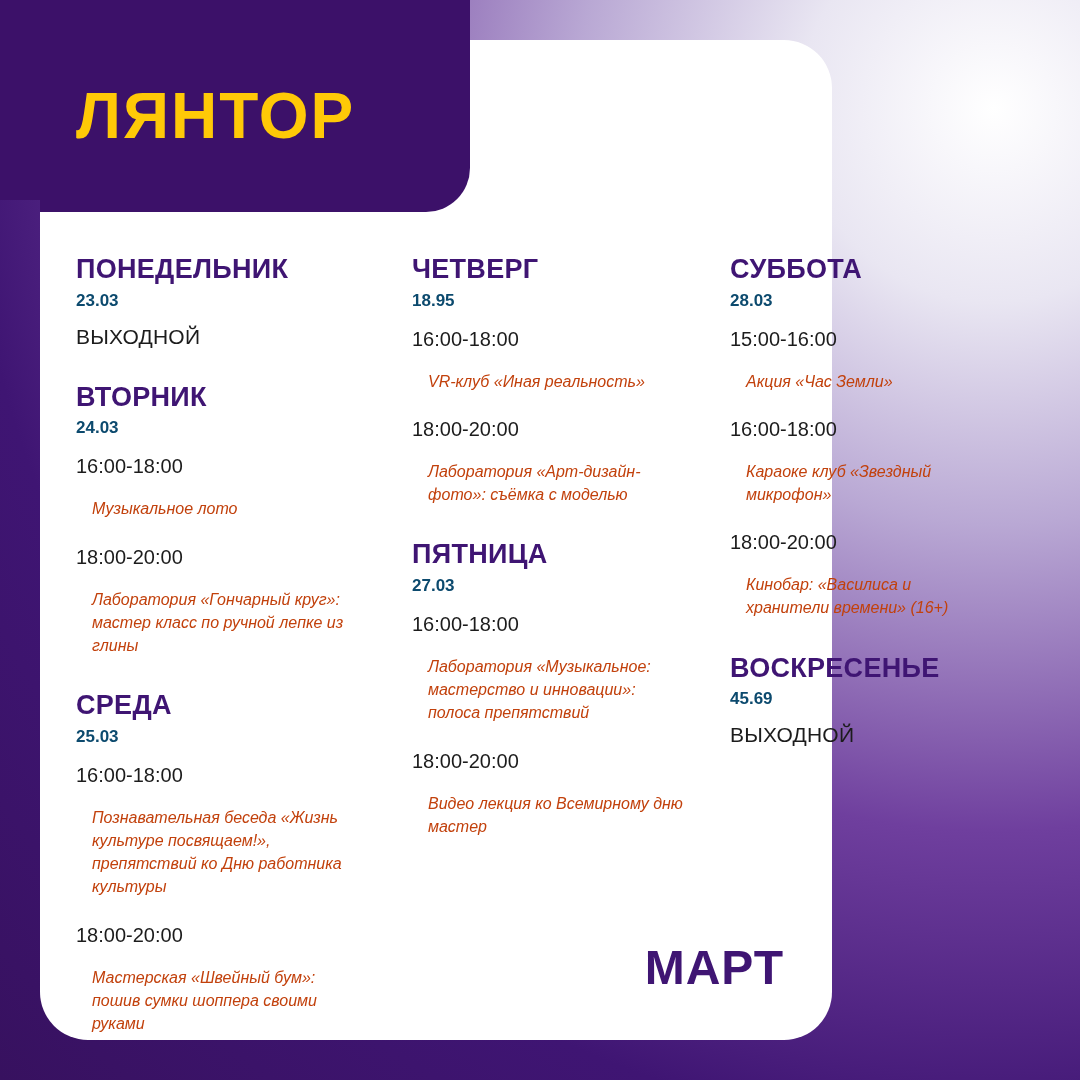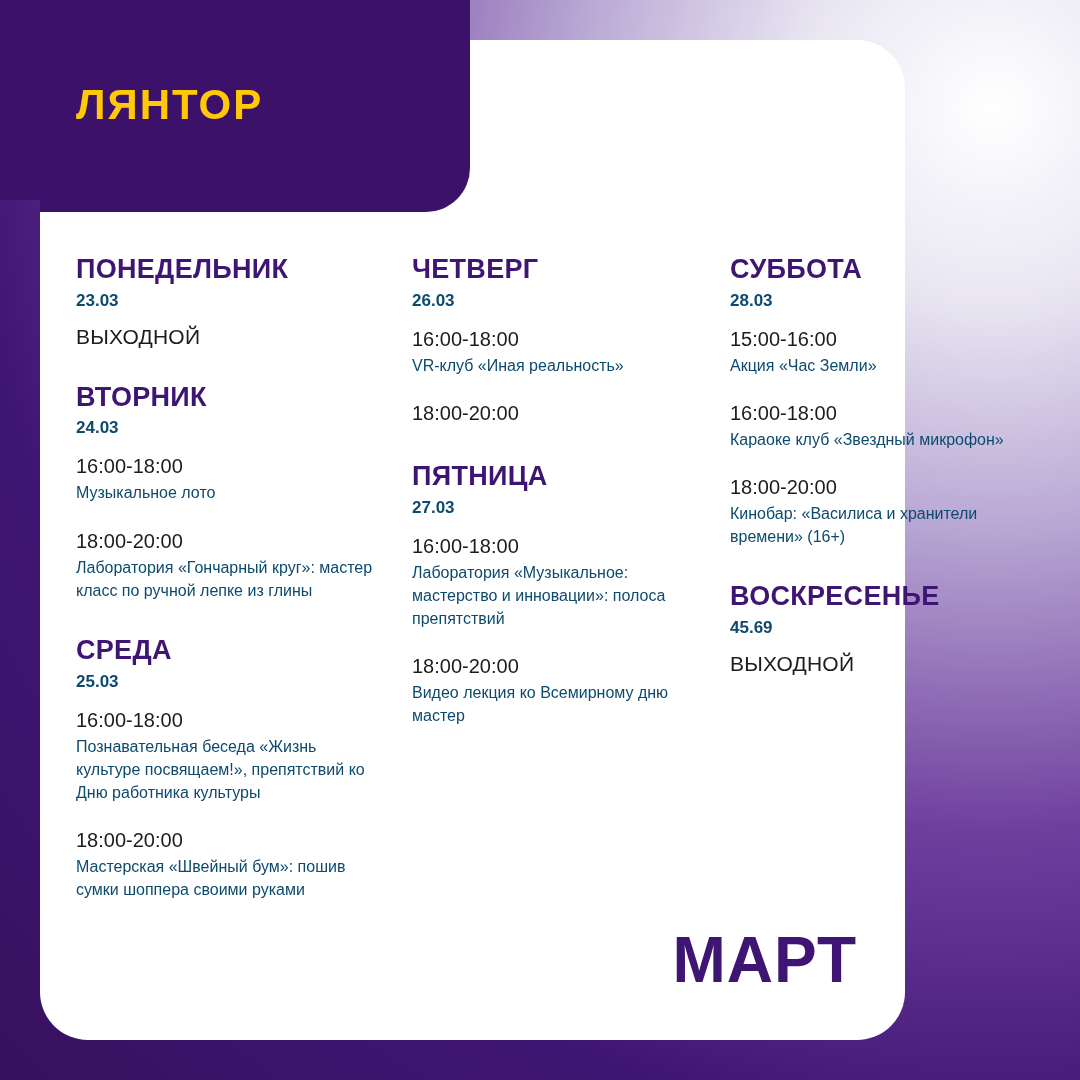--- a/index.html
+++ b/index.html
@@ -37,33 +37,33 @@
     left: 0;
     top: 0;
     width: 300px;
     height: 200px;
     background: #3c1169;
   }
   .city-name {
     position: absolute;
     left: 76px;
     top: 84px;
-    font-size: 42px;
+    font-size: 64px;
     font-weight: bold;
     letter-spacing: 2px;
     color: #ffc907;
     z-index: 5;
     line-height: 1;
   }
   
   .card {
     position: absolute;
     left: 40px;
     top: 40px;
-    width: 865px;
+    width: 792px;
     height: 1000px;
     background: #ffffff;
     border-radius: 48px;
     box-shadow: 0 0 0 rgba(0,0,0,0);
   }
   
   .card-notch {
     position: absolute;
     left: 0;
     top: 0;
@@ -120,30 +120,31 @@
     margin: 0;
   }
   .event { margin: 0 0 22px 0; }
   .event-time {
     color: #1c1c1c;
     font-size: 20px;
     line-height: 1.45;
     margin: 0;
   }
   .event-title {
-    color: #0c4a6e;
+    color: #c2410c;
     font-size: 16px;
     line-height: 1.45;
-    margin: 0;
+    margin: 16px;
+    font-style: italic;
   }
   .month {
     position: absolute;
     right: 48px;
     bottom: 48px;
-    font-size: 64px;
+    font-size: 48px;
     font-weight: bold;
     color: #3f1573;
     letter-spacing: 1px;
     line-height: 1;
   }
 </style>
 </head>
 <body>
 
 <div class="poster">
@@ -183,27 +184,28 @@
             </div>
             <div class="event">
               <div class="event-time">18:00-20:00</div>
               <div class="event-title">Мастерская «Швейный бум»: пошив сумки шоппера своими руками</div>
             </div>
           </div>
         </div>
       <div class="col col-2">
           <div class="day-block">
             <div class="day-name">ЧЕТВЕРГ</div>
-            <div class="day-date">26.03</div>
+            <div class="day-date">18.95</div>
             <div class="event">
               <div class="event-time">16:00-18:00</div>
               <div class="event-title">VR-клуб «Иная реальность»</div>
             </div>
             <div class="event">
               <div class="event-time">18:00-20:00</div>
+              <div class="event-title">Лаборатория «Арт-дизайн-фото»: съёмка с моделью</div>
             </div>
           </div>
           <div class="day-block">
             <div class="day-name">ПЯТНИЦА</div>
             <div class="day-date">27.03</div>
             <div class="event">
               <div class="event-time">16:00-18:00</div>
               <div class="event-title">Лаборатория «Музыкальное: мастерство и инновации»: полоса препятствий</div>
             </div>
             <div class="event">

